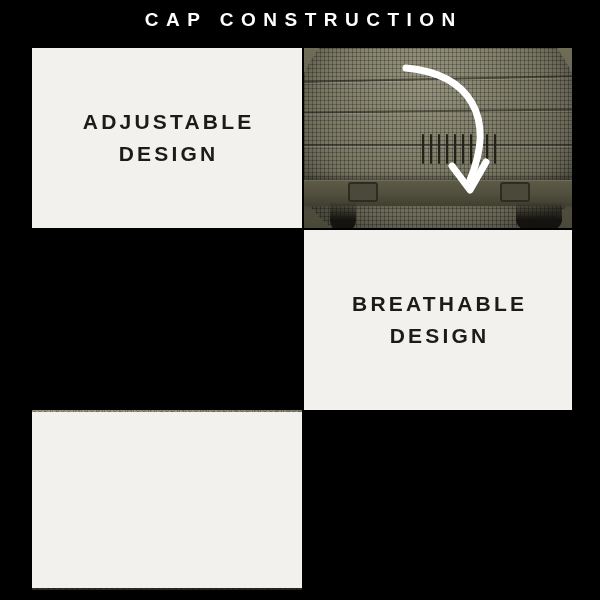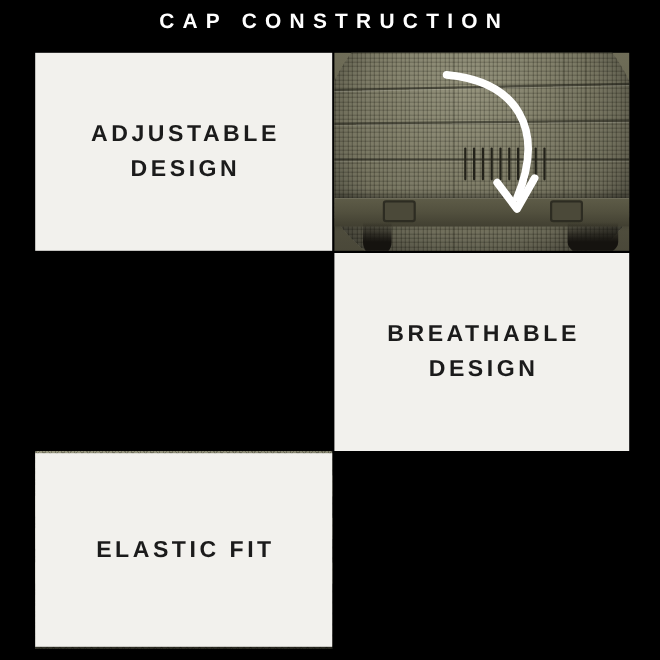--- a/index.html
+++ b/index.html
@@ -231,17 +231,16 @@
       <div class="ridge c"></div>
       <div class="dark-bottom"></div>
     </div>
 
     <div class="cell cell-text r2c2">
       <div class="line">BREATHABLE</div>
       <div class="line">DESIGN</div>
     </div>
 
     <div class="cell cell-text r3c1">
-      <div class="line">ELASTIC FIT</div>
     </div>
 
   </div>
 </div>
 
 </body></html>

